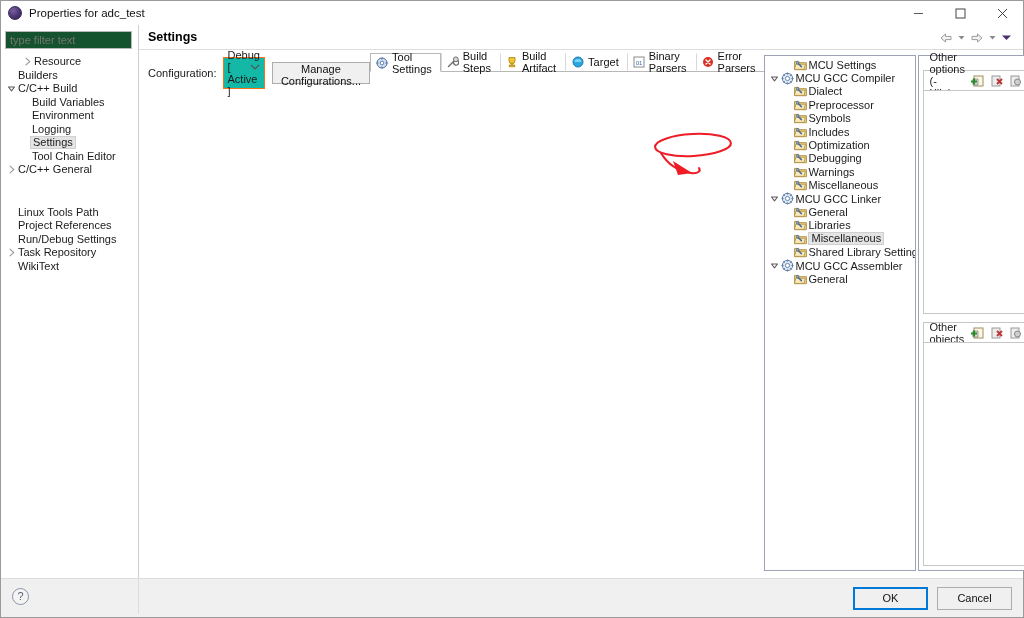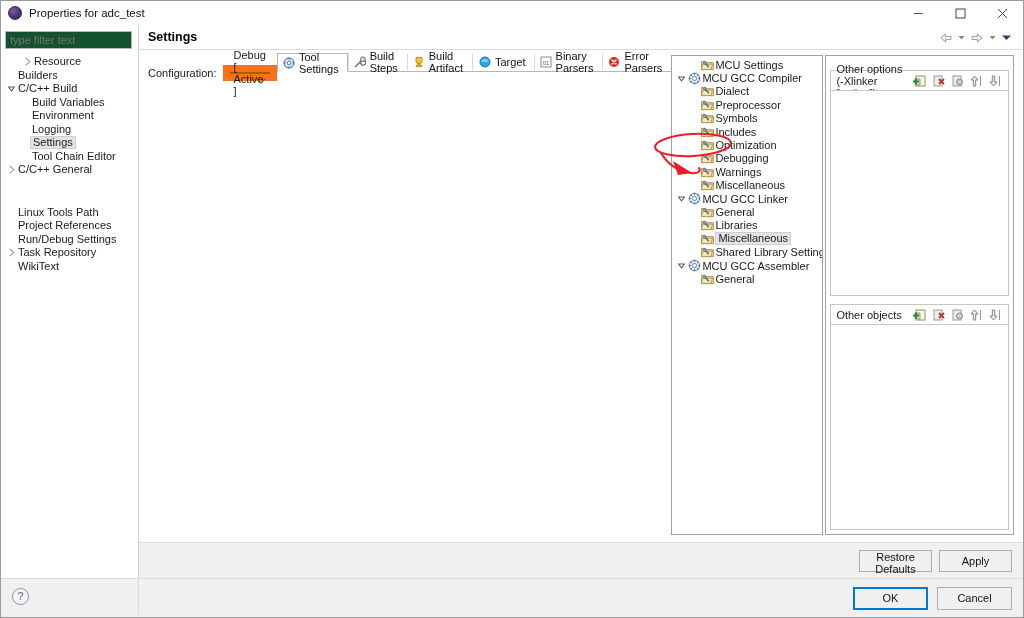--- a/index.html
+++ b/index.html
@@ -132,23 +132,23 @@
   }
 
   
   .config-row {
     display: flex; align-items: center;
     height: 30px; flex: 0 0 30px;
     margin-top: 8px;
   }
   .config-label { font-size: 11px; margin-right: 6px; }
   .combo {
-    flex: 1 1 auto; height: 16px;
-    background: #a16207;
-    border: 7px solid #f97316;
+    flex: 1 1 auto; height: 32px;
+    background: #14b8a6;
+    border: 1px solid #f97316;
     display: flex; align-items: center;
     padding: 0 4px; position: relative;
     font-size: 11px; min-width: 0;
   }
   .combo-arrow {
     position: absolute; right: 4px; top: 0; height: 18px;
     display: flex; align-items: center;
   }
   .btn {
     font-family: "Liberation Sans", sans-serif;
@@ -431,20 +431,21 @@
         <div class="config-row">
           <span class="config-label">Configuration:</span>
           <div class="combo">
             <span>Debug  [ Active ]</span>
             <span class="combo-arrow">
               <svg width="10" height="8" viewBox="0 0 10 8">
                   <path d="M1 2 L5 6 L9 2" fill="none" stroke="#555" stroke-width="1.1"></path>
                 </svg>
             </span>
           </div>
+          <button class="btn manage-btn">Manage Configurations...</button>
         </div>
 
         <div class="tabs" id="tabs-row">
             <div class="tab active">
               <span class="tabicon">
                 <svg width="12" height="12" viewBox="0 0 12 12">
                   <circle cx="6" cy="6" r="5" fill="#cfe0f2" stroke="#4a6d9c" stroke-width="1"></circle>
                   <circle cx="6" cy="6" r="1.8" fill="#fff" stroke="#4a6d9c" stroke-width="0.8"></circle>
                   <path d="M6 0.5 v2 M6 9.5 v2 M0.5 6 h2 M9.5 6 h2" stroke="#4a6d9c" stroke-width="1"></path>
                 </svg>
@@ -797,24 +798,20 @@
                   </span>
                 </span>
               </div>
               <div class="group-body"></div>
             </div>
 
           </div>
         </div>
       </div>
 
-      <div class="btnbar-1">
-        <button class="btn btn-wide">Restore Defaults</button>
-        <button class="btn btn-wide">Apply</button>
-      </div>
     </div>
   </div>
 
   <div class="row-bottom">
     <div class="leftcol-bottom" style="width:138px;flex:0 0 138px;border-right:1px solid #dcdcdc;">
       <div class="help-icon">?</div>
     </div>
     <div class="btnbar-2" style="flex:1 1 auto;border-top:1px solid #dcdcdc;">
       <button class="btn btn-dialog btn-default">OK</button>
       <button class="btn btn-dialog">Cancel</button>

